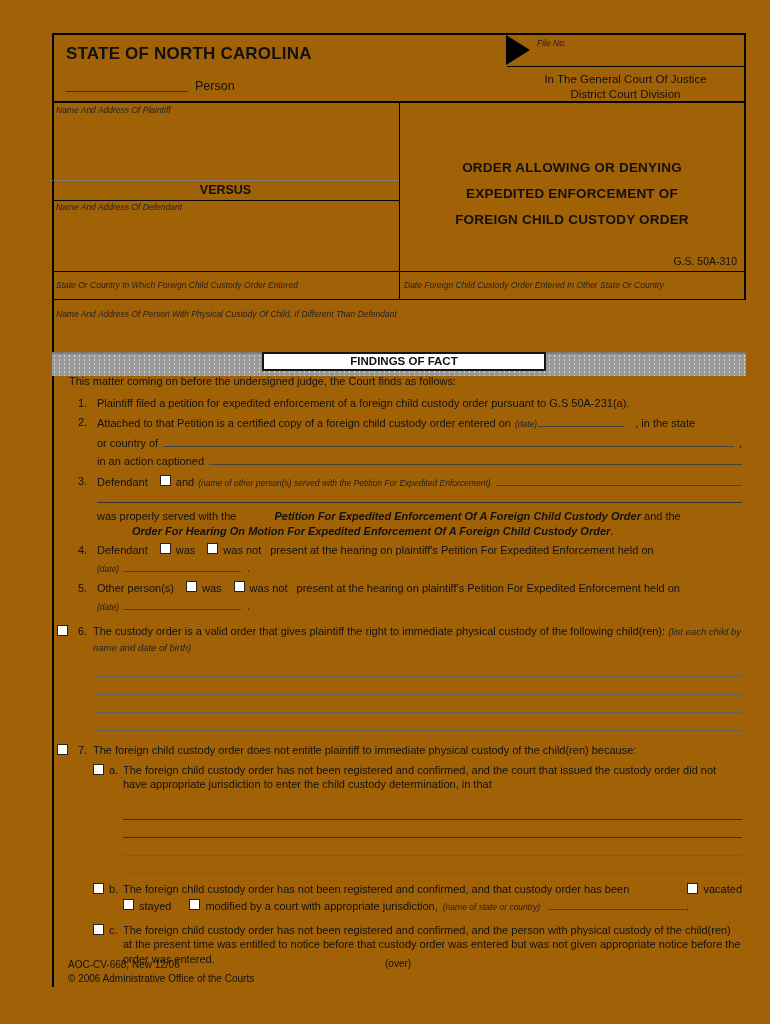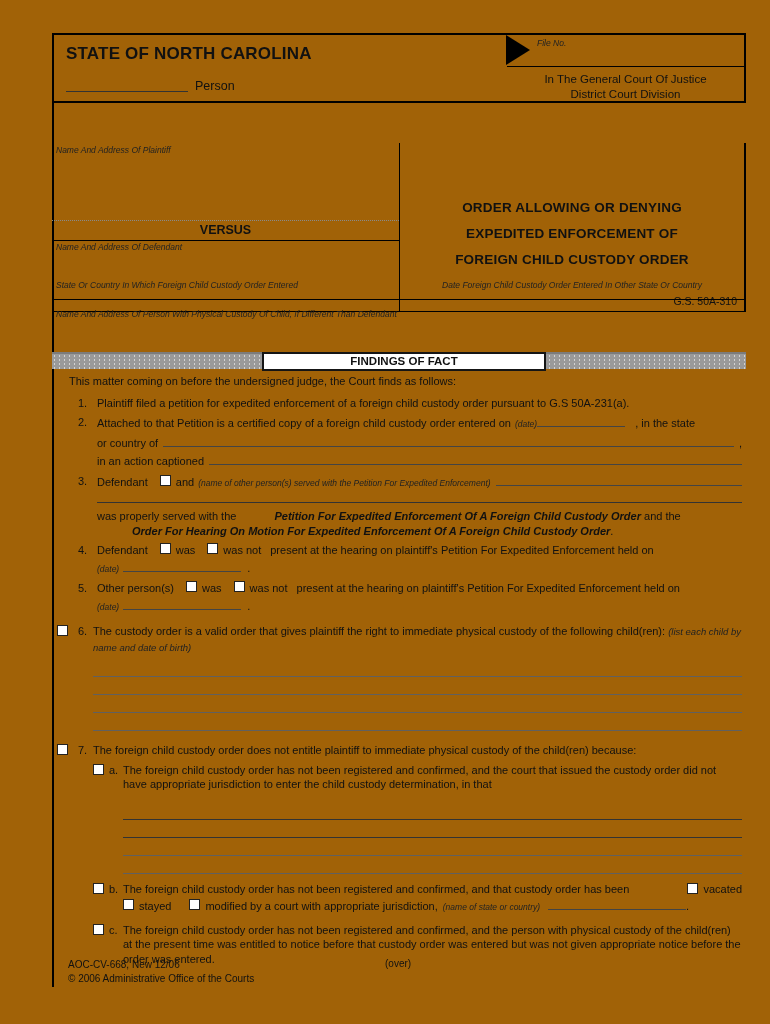--- a/index.html
+++ b/index.html
@@ -24,39 +24,39 @@
   .state-title { position:absolute; left:14px; top:9px; font-size:17px; font-weight:bold; letter-spacing:.2px; }
   .county-row { position:absolute; left:14px; top:44px; font-size:12.5px; }
   .county-fill { width:122px; margin-right:7px; border-bottom-color:#333; }
   #fileno { position:absolute; right:0; top:0; width:237px; height:32px; border-bottom:1.5px solid #000; }
   .fileno-arrow { position:absolute; left:-1px; top:0; width:0; height:0;
                   border-top:15px solid transparent; border-bottom:15px solid transparent; border-left:24px solid #000; }
   .fileno-label { position:absolute; left:30px; top:3px; }
   #court { position:absolute; right:0; top:37px; width:237px; text-align:center; font-size:11.5px; line-height:15px; }
 
   #row2 { position:absolute; left:52px; top:103px; width:694px; height:169px;
-          border-right:2px solid #000; border-bottom:1.5px solid #000; display:flex;margin-top:40px; }
+          border-right:2px solid #000; border-bottom:1.5px solid #000; display:flex; }
   .col-left { width:348px; border-right:1.5px solid #000; position:relative; }
   .col-right { flex:1; position:relative; text-align:center; }
   .box-label { position:absolute; left:4px; top:2px; }
   .versus-band { position:absolute; left:0; top:77px; width:100%; text-align:center;
                  border-top:1px dotted #8a8a8a; border-bottom:1.5px solid #000;
                  font-size:12.5px; font-weight:bold; padding:2px 0 3px; }
   .defendant-label { position:absolute; left:4px; top:99px; }
   .order-title { margin-top:52px; font-size:13.5px; font-weight:bold; line-height:26px; letter-spacing:.2px; }
   .statute { position:absolute; right:7px; bottom:4px; font-size:10.5px; }
 
   #row3 { position:absolute; left:52px; top:272px; width:694px; height:28px;
           border-right:2px solid #000; border-bottom:1.5px solid #000; display:flex; }
   #row3 .col-left, #row3 .col-right { padding:2px 4px; }
-  #row3 .col-right { text-align:center; }
+  #row3 .col-right { text-align:left; }
   #row4 { position:absolute; left:52px; top:300px; width:694px; height:45px; padding:3px 4px; }
 
   
-  #graybar { position:absolute; left:52px; top:352px; width:694px; height:17px;
+  #graybar { position:absolute; left:52px; top:352px; width:694px; height:24px;
              background-color:#9a9a9a;
              background-image:radial-gradient(#d2d2d2 1px, transparent 1.1px);
              background-size:5px 4px; border-top:2px solid #7c7c7c; }
   #findings-title-box { position:absolute; left:210px; top:-2px; width:284px; height:19px;
              background:#fff; border:2px solid #151515; text-align:center;
              font-size:11.5px; font-weight:bold; line-height:14px; }
 
   
   #body { position:absolute; left:52px; top:372px; width:694px; padding:0 4px 0 5px;
           font-size:11px; line-height:14.5px; }

